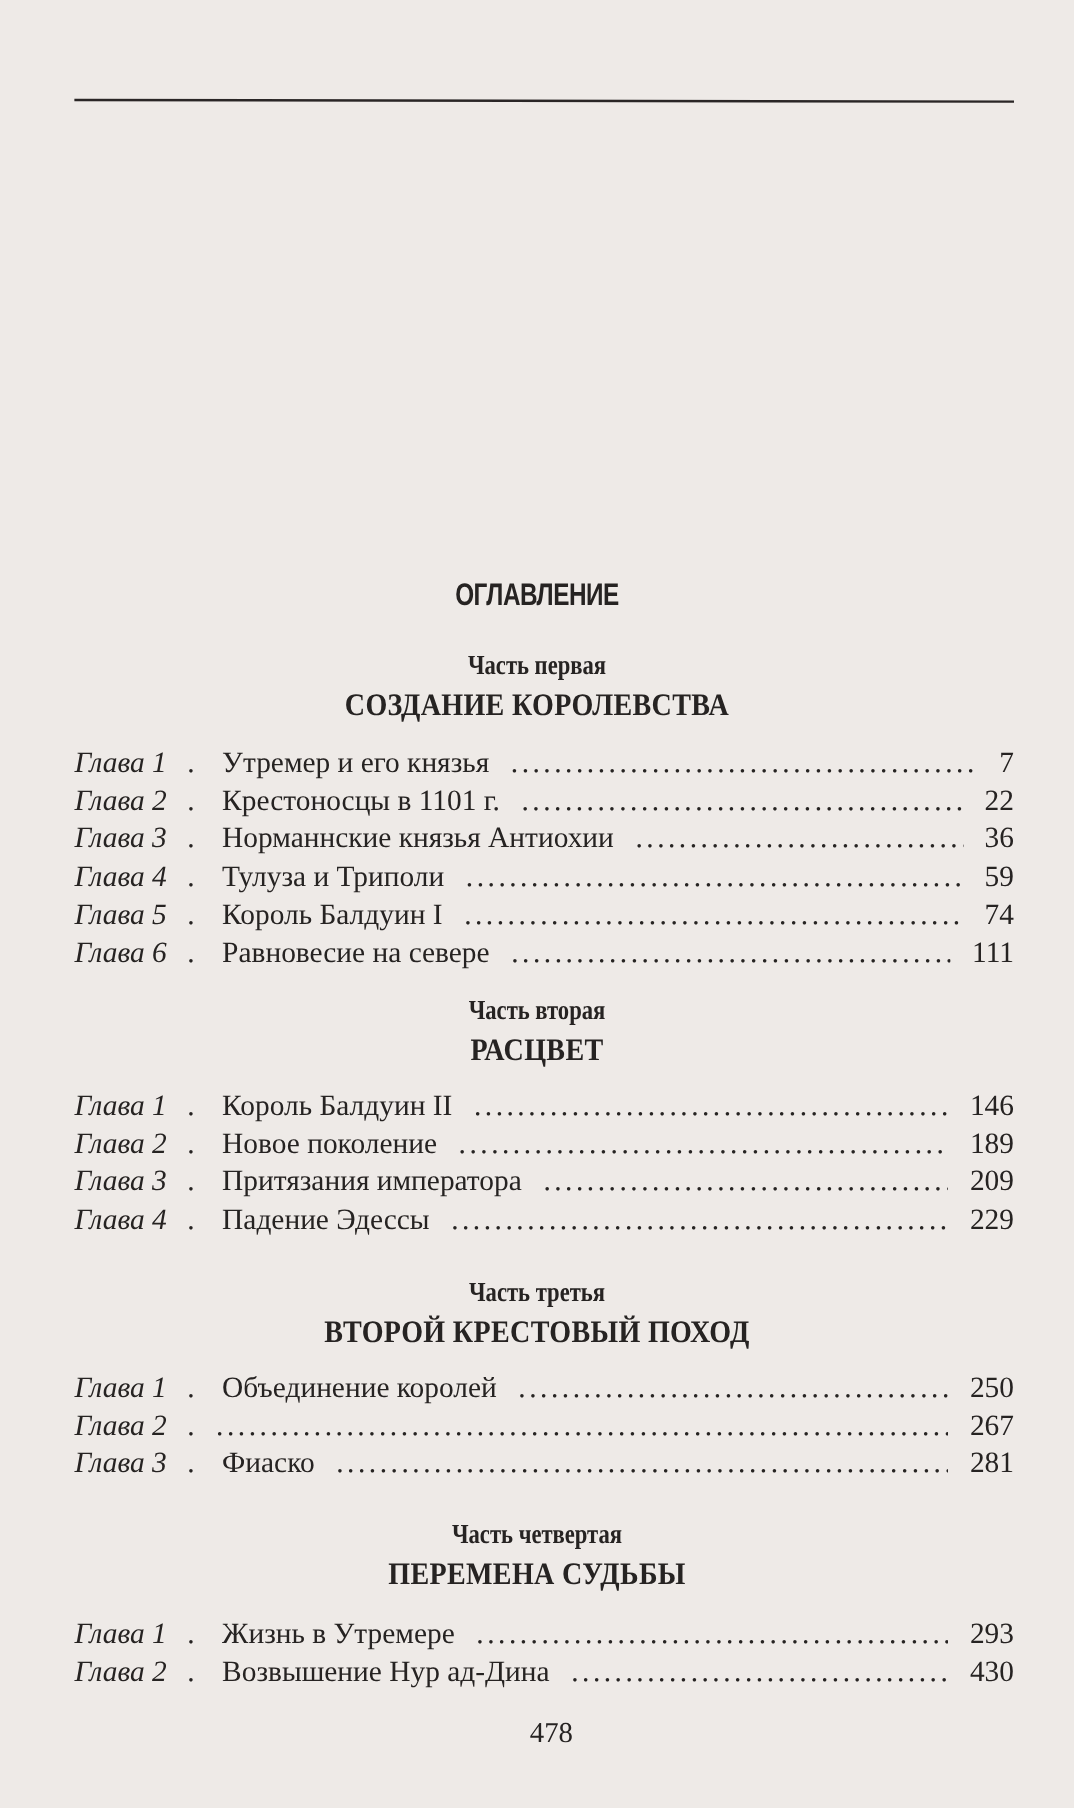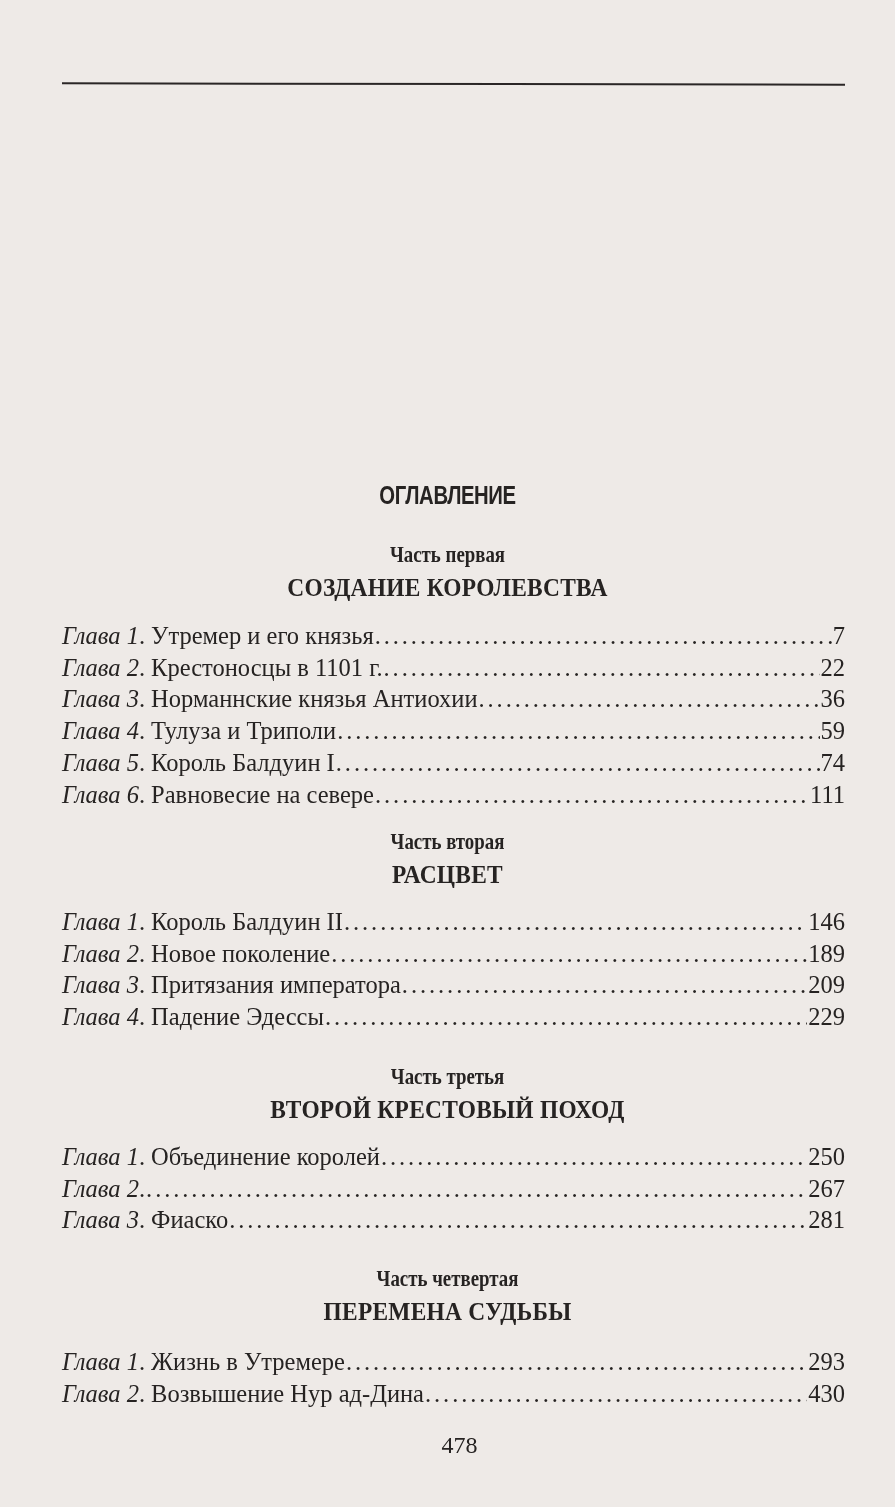--- a/index.html
+++ b/index.html
@@ -28,21 +28,21 @@
     font-weight: bold; font-size: 23px; line-height: 30px;
     transform: scaleX(0.82);
   }
   .part-title {
     font-weight: bold; font-size: 26px; line-height: 36px;
     transform: scaleX(0.9); letter-spacing: 0.3px;
   }
   .chapters { position: absolute; left: 62px; width: 783px; }
   .row {
     display: flex; align-items: baseline;
-    font-size: 24.5px; line-height: 31.7px; white-space: nowrap;
+    font-size: 24.5px; line-height: 31.7px; white-space: nowrap; gap: 17px;
   }
   .ch-label { font-style: italic; }
   .ch-title { margin-left: 6px; }
   .leader {
     flex: 1; overflow: hidden; margin: 0 1px;
     letter-spacing: 3.2px;
   }
   .leader::before {
     content: ". . . . . . . . . . . . . . . . . . . . . . . . . . . . . . . . . . . . . . . . . . . . . . . . . . . . . . . . . . . . . . . . . . . . . . . . . . .";
     letter-spacing: -1.6px;

